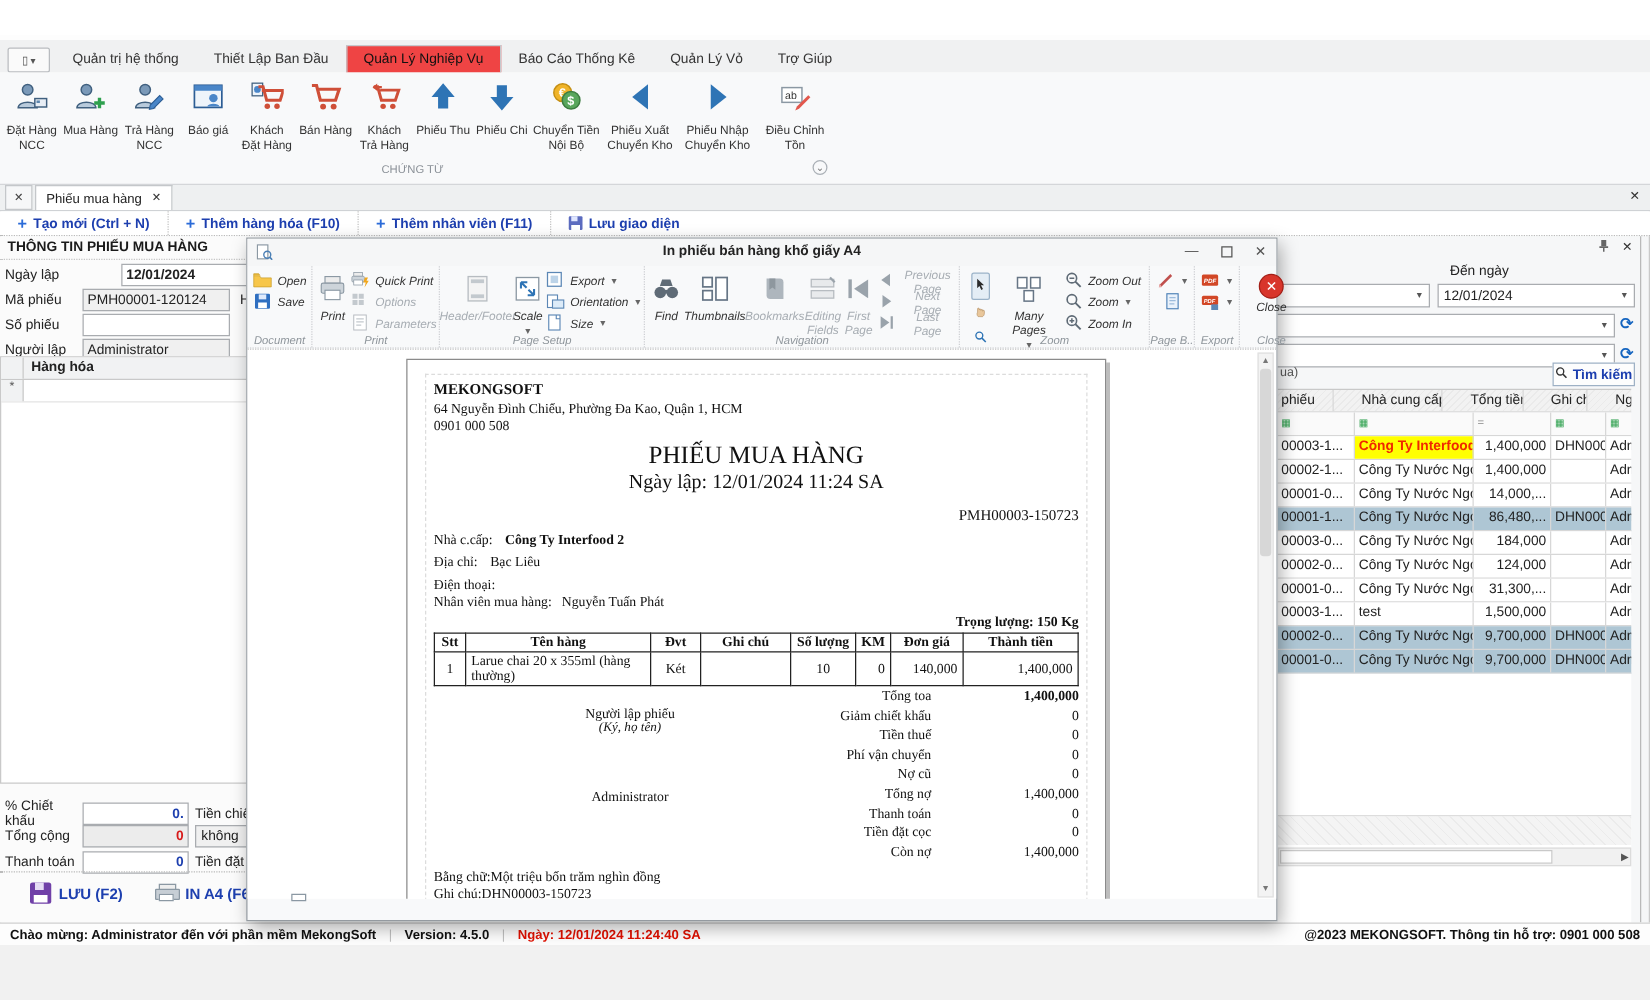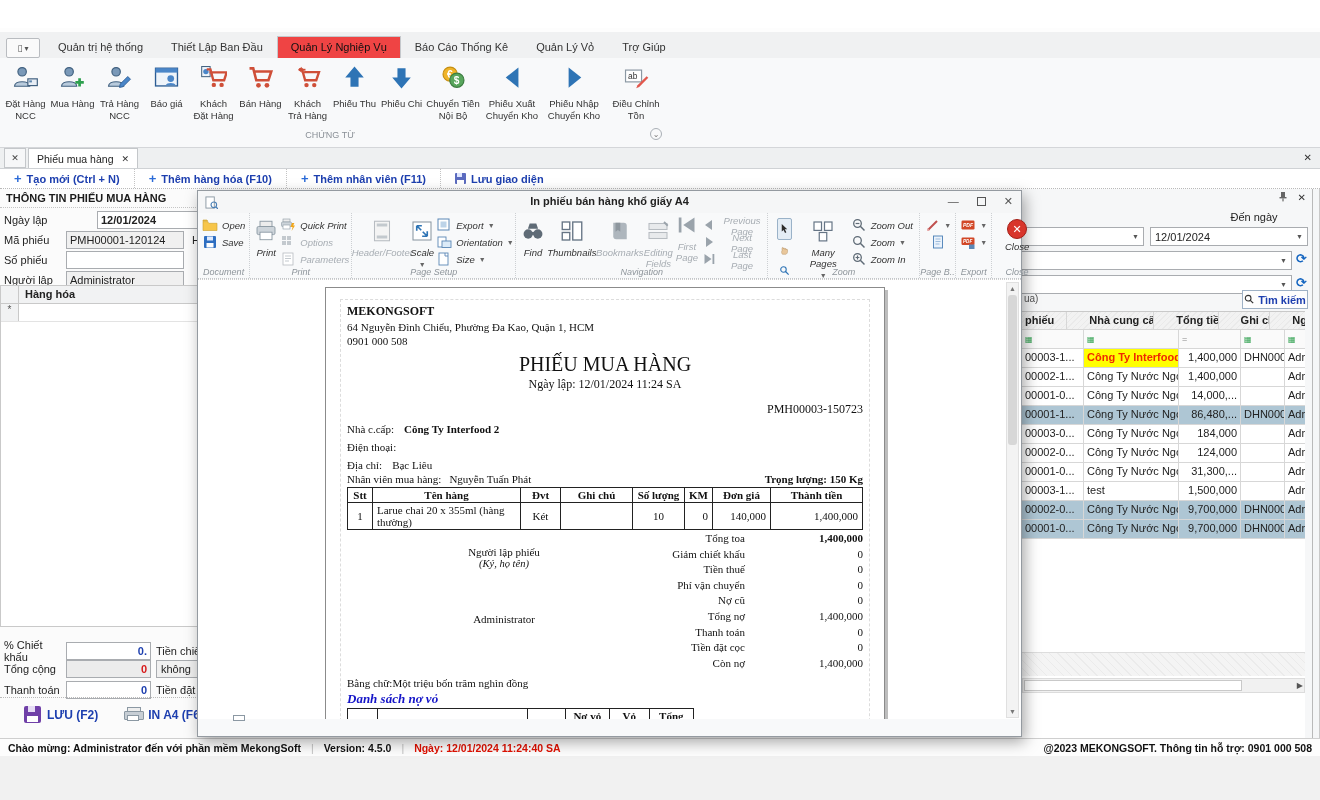--- a/index.html
+++ b/index.html
@@ -85,29 +85,29 @@
   .floppy-lg:before{content:"";position:absolute;left:4px;top:0;width:7px;height:6px;background:#e6dcf5;}
   .floppy-lg:after{content:"";position:absolute;left:3px;bottom:1px;width:11px;height:6px;background:#fff;}
   .printer-ic { width:18px; height:15px; position:relative; }
   .printer-ic:before{content:"";position:absolute;left:3px;top:0;width:12px;height:5px;background:#eee;border:1px solid #8b98a3;}
   .printer-ic:after{content:"";position:absolute;left:0;top:4px;width:18px;height:7px;background:#c7ced5;border:1px solid #8b98a3;border-radius:1px;}
   .printer-ic .pp{position:absolute;left:3px;top:8px;width:12px;height:6px;background:#fff;border:1px solid #8b98a3;z-index:1;}
 
   
   .rightpanel { position:absolute; left:1022px; top:189px; width:291px; height:549px; background:#f6f7f8; border-right:1px solid #b9b9b9; }
   .rp-pins { position:absolute; right:6px; top:2px; display:flex; gap:10px; align-items:center; color:#333; font-size:10px; }
-  .rp-lbl-den { position:absolute; left:167px; top:22px; width:130px; text-align:center; font-size:11px; color:#222; }
+  .rp-lbl-den { position:absolute; left:138px; top:22px; width:130px; font-size:11px; color:#222; }
   .rp-combo { position:absolute; height:19px; border:1px solid #a9acb0; background:#fff; font-size:11px; display:flex; align-items:center; padding:0 4px; color:#222; }
   .rp-combo .dd { margin-left:auto; font-size:7px; color:#555; }
   .refresh { position:absolute; font-size:13px; color:#1565c0; font-weight:bold; }
   .rp-search { position:absolute; right:4px; top:101px; width:66px; height:19px; border:1px solid #9eb1c5; background:#fdfdfd; display:flex; align-items:center; justify-content:center; gap:4px; font-size:11px; font-weight:bold; color:#1d3faf; }
   .rp-partial { position:absolute; left:2px; top:104px; font-size:10px; color:#555; }
   .rtable { position:absolute; left:0; top:122px; width:283px; }
   .rt-head, .rt-filter, .rt-row { display:flex; height:19px; border-bottom:1px solid #d7d7d7; font-size:11px; }
-  .rt-head { background:repeating-linear-gradient(135deg,#f2f2f2 0 3px,#eaeaea 3px 4px); font-weight:bold; color:#222; border-top:1px solid #c9c9c9;gap:19px; }
+  .rt-head { background:repeating-linear-gradient(135deg,#f2f2f2 0 3px,#eaeaea 3px 4px); font-weight:normal; color:#222; border-top:1px solid #c9c9c9;gap:19px; }
   .rt-filter { background:#fafafa; }
   .c0{width:62px;border-right:1px solid #d7d7d7;padding:2px 3px;overflow:hidden;white-space:nowrap;}
   .c1{width:95px;border-right:1px solid #d7d7d7;padding:2px 3px;overflow:hidden;white-space:nowrap;}
   .c2{width:62px;border-right:1px solid #d7d7d7;padding:2px 3px;text-align:right;overflow:hidden;white-space:nowrap;}
   .c3{width:44px;border-right:1px solid #d7d7d7;padding:2px 3px;overflow:hidden;white-space:nowrap;}
   .c4{width:20px;padding:2px 3px;overflow:hidden;white-space:nowrap;}
   .rt-row { background:#fff; color:#222; }
   .rt-row.sel { background:#aec6d4; }
   .cell-hl { background:#ffff00; color:#f02800; font-weight:bold; }
   .fico { font-size:8px; color:#2ea04e; }
@@ -148,26 +148,26 @@
   .vsb { position:absolute; right:2px; top:2px; width:13px; height:436px; background:#f3f3f3; border:1px solid #e0e0e0; }
   .vsb .up,.vsb .dn { position:absolute; left:0; width:100%; text-align:center; font-size:7px; color:#777; }
   .vsb .up{top:2px} .vsb .dn{bottom:2px}
   .vsb .th { position:absolute; left:1px; top:12px; width:9px; height:150px; background:#d7d7d7; border-radius:3px; }
 
   .page { position:absolute; left:127px; top:7px; width:560px; height:560px; background:#fff; border:1px solid #8b8b8b; box-shadow:3px 3px 0 #bdbdbd; }
   .pagein { position:absolute; left:14px; top:11px; right:14px; bottom:10px; border:1px dashed #dcdcdc; padding:4px 6px; font-family:"Liberation Serif","DejaVu Serif",serif; font-size:11px; color:#111; }
   .doc-co { font-size:12px; font-weight:bold; }
   .doc-addr, .doc-phone { font-size:11px; margin-top:2px; }
   .doc-title { text-align:center; font-size:20px; margin-top:6px; }
-  .doc-sub { text-align:center; font-size:12px; margin-top:1px; }
+  .doc-sub { text-align:center; font-size:16px; margin-top:1px; }
   .doc-code { text-align:right; font-size:12px; margin-top:10px; }
   .doc-line { margin-top:6px; }
   .doc-line .lb { margin-right:10px; }
   .doc-staffline { display:flex; margin-top:2px; }
-  .doc-weight { margin-left:auto; font-weight:bold; }
+  .doc-weight { margin-left:auto; font-weight:bold;margin-top:16px; }
   table.items { width:100%; border-collapse:collapse; margin-top:2px; font-size:11px; }
   table.items th, table.items td { border:1px solid #222; padding:1px 4px; }
   table.items th { font-weight:bold; text-align:center; }
   .tdr { text-align:right; } .tdc { text-align:center; }
   .totwrap { display:flex; margin-top:2px; }
   .sig { flex:1; text-align:center; padding-left:90px; }
   .sig .s1 { margin-top:14px; }
   .sig .s2 { font-style:italic; font-size:10.5px; }
   .sig .s3 { margin-top:44px; }
   .tots { width:292px; }
@@ -742,21 +742,21 @@
         </div>
         <div class="bigbtn dis pl" style="width:34px;">
           <span><svg class="i22" viewBox="0 0 16 16">
                 <rect x="2" y="3" width="12" height="4" fill="#e8eaec" stroke="#b7bcc1" stroke-width=".7"></rect>
                 <rect x="2" y="9" width="12" height="4" fill="#e8eaec" stroke="#b7bcc1" stroke-width=".7"></rect>
                 <path d="M12 2l2.5 2.5" stroke="#9aa3ab" stroke-width="1.2"></path>
               </svg></span>
           <span class="pl">Editing
 Fields</span>
         </div>
-        <div class="bigbtn dis pl" style="width:30px;justify-content:flex-end;">
+        <div class="bigbtn dis pl" style="width:30px;">
           <span><svg class="i22" viewBox="0 0 16 16">
                 <rect x="2.5" y="3" width="1.8" height="10" fill="#9aa3ab"></rect>
                 <path d="M13 3v10L5.5 8z" fill="#9aa3ab"></path>
               </svg></span>
           <span class="pl">First
 Page</span>
         </div>
         <div class="smcol" style="width:78px;text-align:center;">
           <div class="smb dis">
               <span><svg class="i16" viewBox="0 0 16 16">
@@ -884,22 +884,22 @@
     <div class="preview">
       <div class="page">
         <div class="pagein">
           <div class="doc-co">MEKONGSOFT</div>
           <div class="doc-addr">64 Nguyễn Đình Chiểu, Phường Đa Kao, Quận 1, HCM</div>
           <div class="doc-phone">0901 000 508</div>
           <div class="doc-title">PHIẾU MUA HÀNG</div>
           <div class="doc-sub">Ngày lập: 12/01/2024  11:24 SA</div>
           <div class="doc-code">PMH00003-150723</div>
           <div class="doc-line"><span class="lb">Nhà c.cấp:</span><b>Công Ty Interfood 2</b></div>
+          <div class="doc-line"><span class="lb">Địa chỉ:</span><span>Bạc Liêu</span></div>
           <div class="doc-line">Điện thoại:</div>
-          <div class="doc-line"><span class="lb">Địa chỉ:</span><span>Bạc Liêu</span></div>
           <div class="doc-staffline">
             <span class="lb">Nhân viên mua hàng:</span>
               <span style="margin-left:8px;">Nguyễn Tuấn Phát</span>
             <span class="doc-weight">Trọng lượng: 150 Kg</span>
           </div>
           <table class="items">
             <tbody>
                 <tr>
               <th style="width:25px;">Stt</th>
               <th style="width:148px;">Tên hàng</th>
@@ -961,20 +961,21 @@
                   <span class="tl">Tiền đặt cọc</span>
                   <span class="tv">0</span>
                 </div>
               <div class="trow">
                   <span class="tl">Còn nợ</span>
                   <span class="tv">1,400,000</span>
                 </div>
             </div>
           </div>
           <div class="doc-words"><span class="lb">Bằng chữ:</span><span>Một triệu bốn trăm nghìn đồng</span></div>
+          <div class="doc-note"><span class="lb">Ghi chú:</span><span>DHN00003-150723</span></div>
           <div class="vo-title">Danh sách nợ vỏ</div>
           <table class="vo">
             <tbody>
                 <tr>
               <th style="width:26px;">STT</th>
               <th style="width:150px;">Tên hàng</th>
               <th style="width:38px;">ĐVT</th>
               <th style="width:44px;">Nợ vỏ cũ</th>
               <th style="width:40px;">Vỏ mới</th>
               <th style="width:44px;">Tổng vỏ</th>

